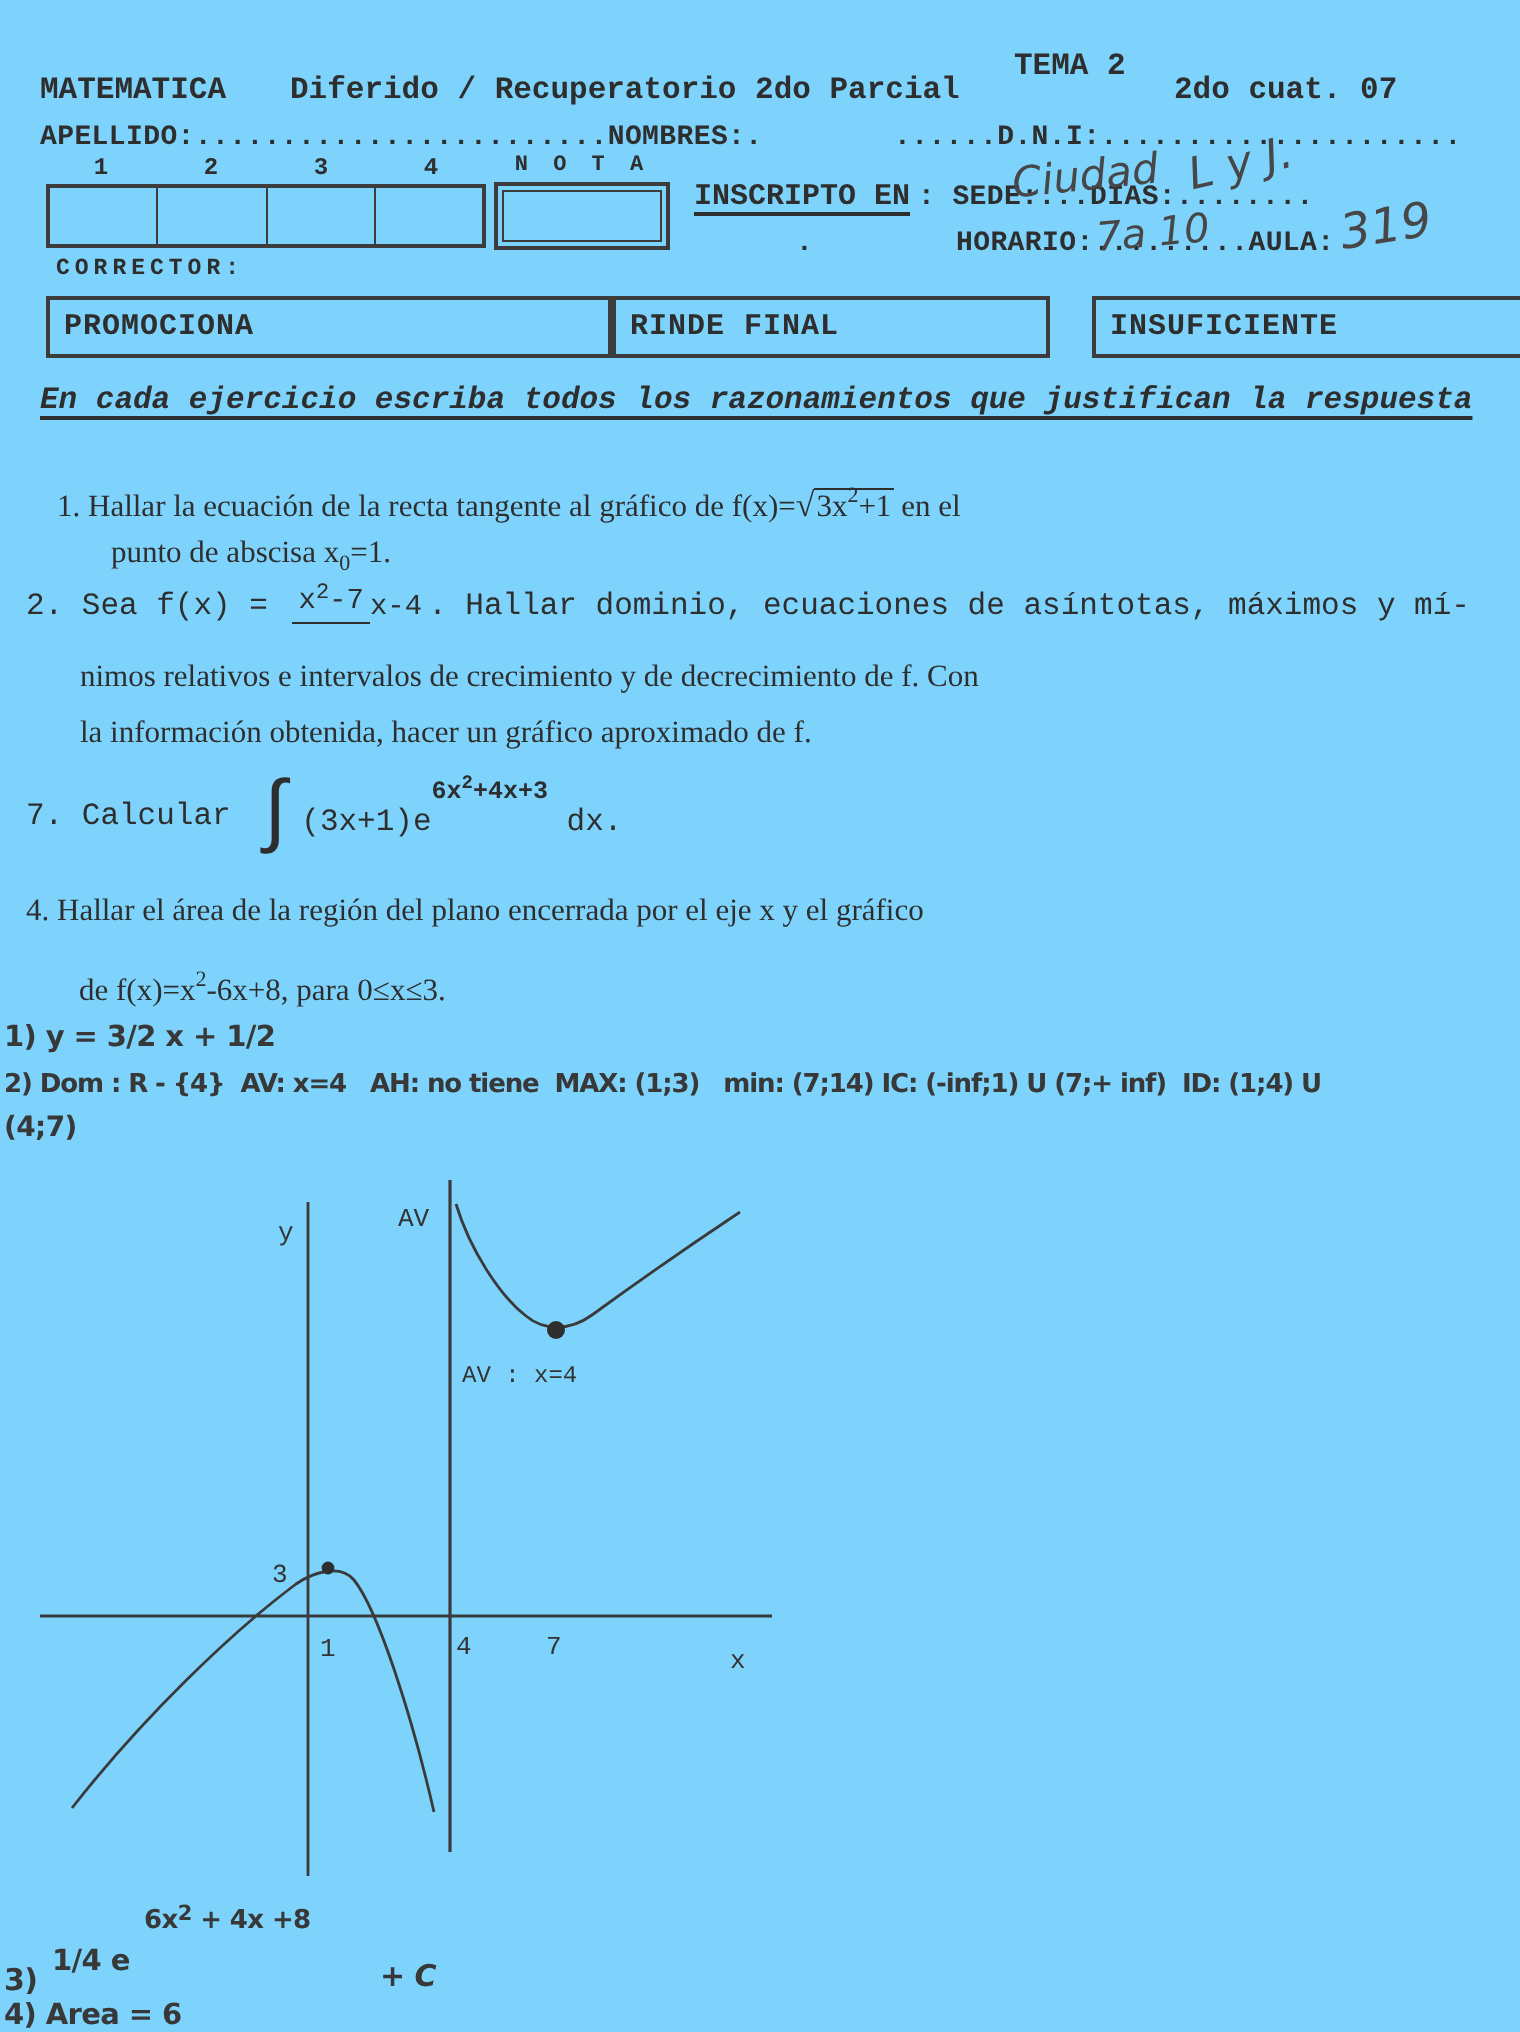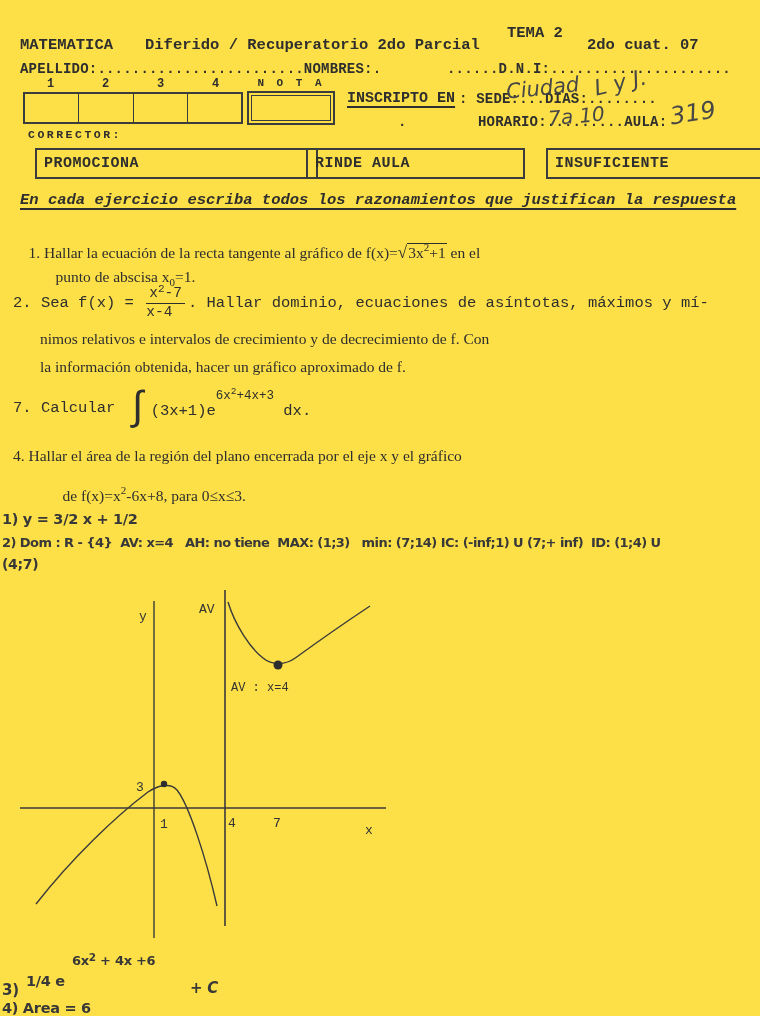--- a/index.html
+++ b/index.html
@@ -1,17 +1,17 @@
 <!DOCTYPE html>
 <html><head>
 <meta charset="utf-8">
 <style>
   html,body{margin:0;padding:0;background:#e8e8e8;}
   .page{
-    position:relative; width:760px; height:1016px; background:#fde047;
+    position:relative; width:760px; height:1016px; background:#7dd3fc;
     font-family:"Liberation Mono","DejaVu Sans Mono",monospace;
     color:#2e2e2e; overflow:hidden; margin:0 auto;
   }
   .abs{position:absolute; white-space:pre;}
   .title{font-size:15.5px; font-weight:700;}
   .fill{font-size:14px; font-weight:700; letter-spacing:.2px;}
   .smalllbl{font-size:12px; font-weight:700;}
   .box{position:absolute; border:2px solid #3c3c3c; box-sizing:border-box;}
   .cells{display:flex;}
   .cells>div{flex:1; border-right:1.5px solid #3c3c3c;}
@@ -23,27 +23,27 @@
   .underl{text-decoration:underline; text-decoration-thickness:2px; text-underline-offset:4px;}
   .ink{font-family:"DejaVu Sans","Liberation Sans",sans-serif; font-style:italic; color:#474747;}
   .rtable-cell{position:absolute; border:2px solid #3c3c3c; box-sizing:border-box; height:31px;
     font-size:15px; font-weight:700; line-height:27px; padding-left:7px; letter-spacing:.5px;}
   .instr{font-size:15.5px; font-weight:700; font-style:italic;
     text-decoration:underline; text-decoration-thickness:1.5px; text-underline-offset:4px;}
   .body-line{font-size:15.5px; white-space:pre;font-family:Liberation Serif, serif;}
   .sup{font-size:11px; position:relative; top:-7px;}
   .sub{font-size:11px; position:relative; top:4px;}
   .exrow{position:absolute; display:flex; align-items:center; white-space:pre; font-size:15.5px;}
-  .frac{display:inline-flex; flex-direction:column; align-items:flex-start; font-size:14.5px; line-height:15px; margin:0 3px;}
+  .frac{display:inline-flex; flex-direction:row; align-items:flex-end; font-size:14.5px; line-height:15px; margin:0 3px;}
   .frac .num{border-bottom:1.5px solid #2e2e2e; padding:0 3px 1px 3px;}
   .frac .den{padding-top:1px;}
   .radicand{border-top:1.6px solid #2e2e2e; padding:0 1px;}
   .radsign{font-size:17px;}
   .intsign{font-size:40px; font-weight:300; line-height:40px; position:relative; top:1px; margin:0 1px;}
-  .expblock{position:relative; top:-12px; font-size:12.5px;}
+  .expblock{position:relative; top:-12px; font-size:12.5px;font-weight:bold;}
   .expblock .sup{font-size:9.5px; top:-5px;}
   .hand{font-family:"DejaVu Sans","Liberation Sans",sans-serif; font-weight:700; color:#383838;
     font-size:13.5px; letter-spacing:-.3px; white-space:pre;}
   .hand.tight{letter-spacing:-.55px;}
   svg text{font-family:"Liberation Mono","DejaVu Sans Mono",monospace; fill:#333;}
 </style>
 </head>
 <body>
 
 <div class="page">
@@ -76,22 +76,22 @@
 
   <span class="abs title underl" style="left:347px; top:90px; font-size:15px;">INSCRIPTO EN</span>
   <span class="abs fill" style="left:459px; top:91px;">: SEDE:...DIAS:........</span>
   <span class="abs ink" style="left:506px; top:76px; font-size:21px; transform:rotate(-6deg);">Ciudad</span>
   <span class="abs ink" style="left:594px; top:70px; font-size:22px; transform:rotate(-13deg);">L y J.</span>
   <span class="abs fill" style="left:398px; top:114px;">.</span>
   <span class="abs fill" style="left:478px; top:114px;">HORARIO:.........AULA:</span>
   <span class="abs ink" style="left:548px; top:104px; font-size:20px; transform:rotate(-5deg);">7a 10</span>
   <span class="abs ink" style="left:670px; top:99px; font-size:24px; transform:rotate(-9deg);">319</span>
 
-  <div class="rtable-cell" style="left:23px; top:148px; width:283px;margin-left:12px;">PROMOCIONA</div>
-  <div class="rtable-cell" style="left:306px; top:148px; width:219px;">RINDE AULA</div>
+  <div class="rtable-cell" style="left:23px; top:148px; width:283px;">PROMOCIONA</div>
+  <div class="rtable-cell" style="left:306px; top:148px; width:219px;">RINDE FINAL</div>
   <div class="rtable-cell" style="left:546px; top:148px; width:226px;">INSUFICIENTE</div>
 
   <span class="abs instr" style="left:20px; top:191px;text-align:right;">En cada ejercicio escriba todos los razonamientos que justifican la respuesta</span>
 
   <div class="abs body-line" style="left:13px; top:225px;">
     <span>1. Hallar la ecuación de la recta tangente al gráfico de f(x)=</span><span class="radsign">√</span><span class="radicand"><span>3x</span><span class="sup">2</span><span>+1</span></span><span> en el</span>
   </div>
   <div class="abs body-line" style="left:40px; top:250px;">
     <span>punto de abscisa x</span><span class="sub">0</span><span>=1.</span>
   </div>
@@ -100,21 +100,21 @@
     <span>2. Sea f(x) = </span><span class="frac"><span class="num"><span>x</span><span class="sup" style="top:-5px;">2</span><span>-7</span></span><span class="den">x-4</span></span><span>. Hallar dominio, ecuaciones de asíntotas, máximos y mí-</span>
   </div>
   <div class="abs body-line" style="left:40px; top:330px;">nimos relativos e intervalos de crecimiento y de decrecimiento de f. Con</div>
   <div class="abs body-line" style="left:40px; top:358px;">la información obtenida, hacer un gráfico aproximado de f.</div>
 
   <div class="exrow" style="left:13px; top:387px; height:42px;">
     <span>7. Calcular </span><span class="intsign">∫</span><span style="position:relative; top:3px;">(3x+1)e</span><span class="expblock"><span>6x</span><span class="sup">2</span><span>+4x+3</span></span><span style="position:relative; top:3px;"> dx.</span>
   </div>
 
   <div class="abs body-line" style="left:13px; top:447px;">4. Hallar el área de la región del plano encerrada por el eje x y el gráfico</div>
-  <div class="abs body-line" style="left:47px; top:469px;">
+  <div class="abs body-line" style="left:24px; top:469px;">
     <span>de f(x)=x</span><span class="sup">2</span><span>-6x+8, para 0≤x≤3.</span>
   </div>
 
   <span class="abs hand" style="left:2px; top:511px; font-size:14.5px;">1) y = 3/2 x + 1/2</span>
   <span class="abs hand tight" style="left:2px; top:535px; font-size:13px;">2) Dom : R - {4}  AV: x=4   AH: no tiene  MAX: (1;3)   min: (7;14) IC: (-inf;1) U (7;+ inf)  ID: (1;4) U</span>
   <span class="abs hand" style="left:2px; top:556px; font-size:14px;">(4;7)</span>
 
   <svg class="abs" style="left:20px; top:588px;" width="420" height="360" viewBox="0 0 420 360">
     <line x1="134" y1="13" x2="134" y2="350" stroke="#3a3a3a" stroke-width="1.4"></line>
     <line x1="205" y1="2" x2="205" y2="338" stroke="#3a3a3a" stroke-width="1.6"></line>
@@ -128,17 +128,17 @@
     <text x="211" y="103" font-size="12">AV : x=4</text>
     <text x="116" y="203" font-size="13">3</text>
     <text x="140" y="240" font-size="13">1</text>
     <text x="208" y="239" font-size="13">4</text>
     <text x="253" y="239" font-size="13">7</text>
     <text x="345" y="246" font-size="13">x</text>
   </svg>
 
   <span class="abs hand" style="left:2px;  top:981px; font-size:15px;">3)</span>
   <span class="abs hand" style="left:26px; top:973px; font-size:14.5px;">1/4 e</span>
-  <span class="abs hand" style="left:72px; top:953px; font-size:13px;"><span>6x</span><span class="sup" style="top:-4px; font-size:10.5px;">2</span><span> + 4x +6</span></span>
+  <span class="abs hand" style="left:72px; top:953px; font-size:13px;"><span>6x</span><span class="sup" style="top:-4px; font-size:10.5px;">2</span><span> + 4x +8</span></span>
   <span class="abs hand" style="left:190px; top:979px; font-size:15px; font-style:italic;">+ C</span>
   <span class="abs hand" style="left:2px; top:1000px; font-size:14.5px;">4) Area = 6</span>
 
 </div>
 
 </body></html>

